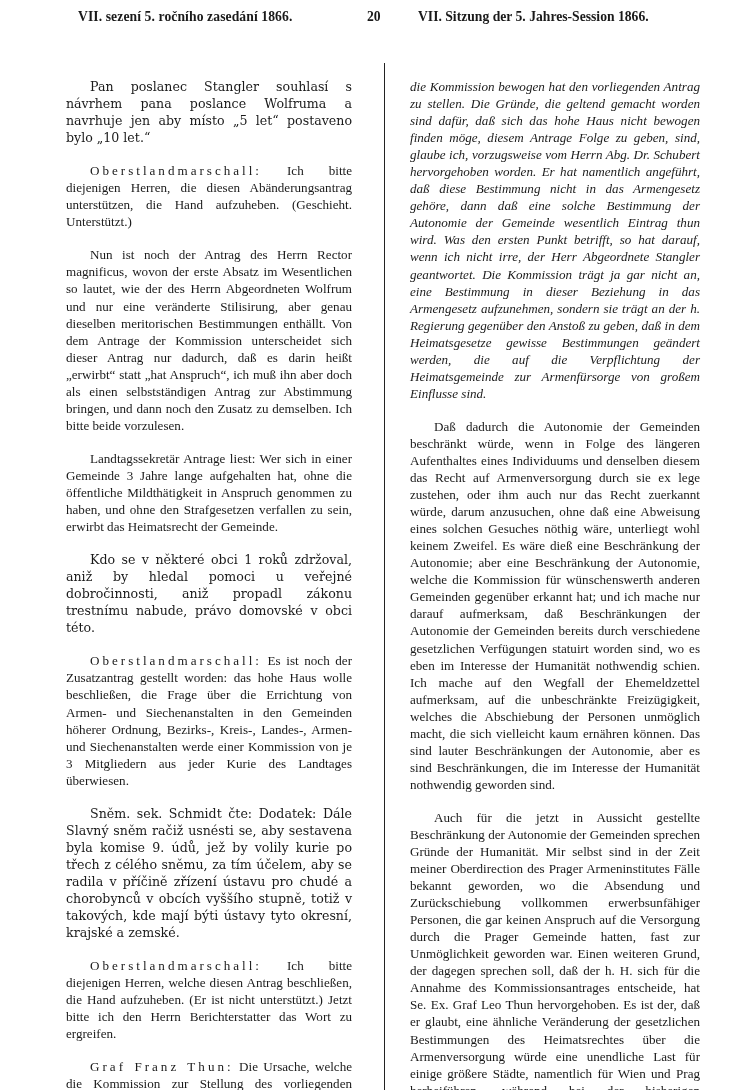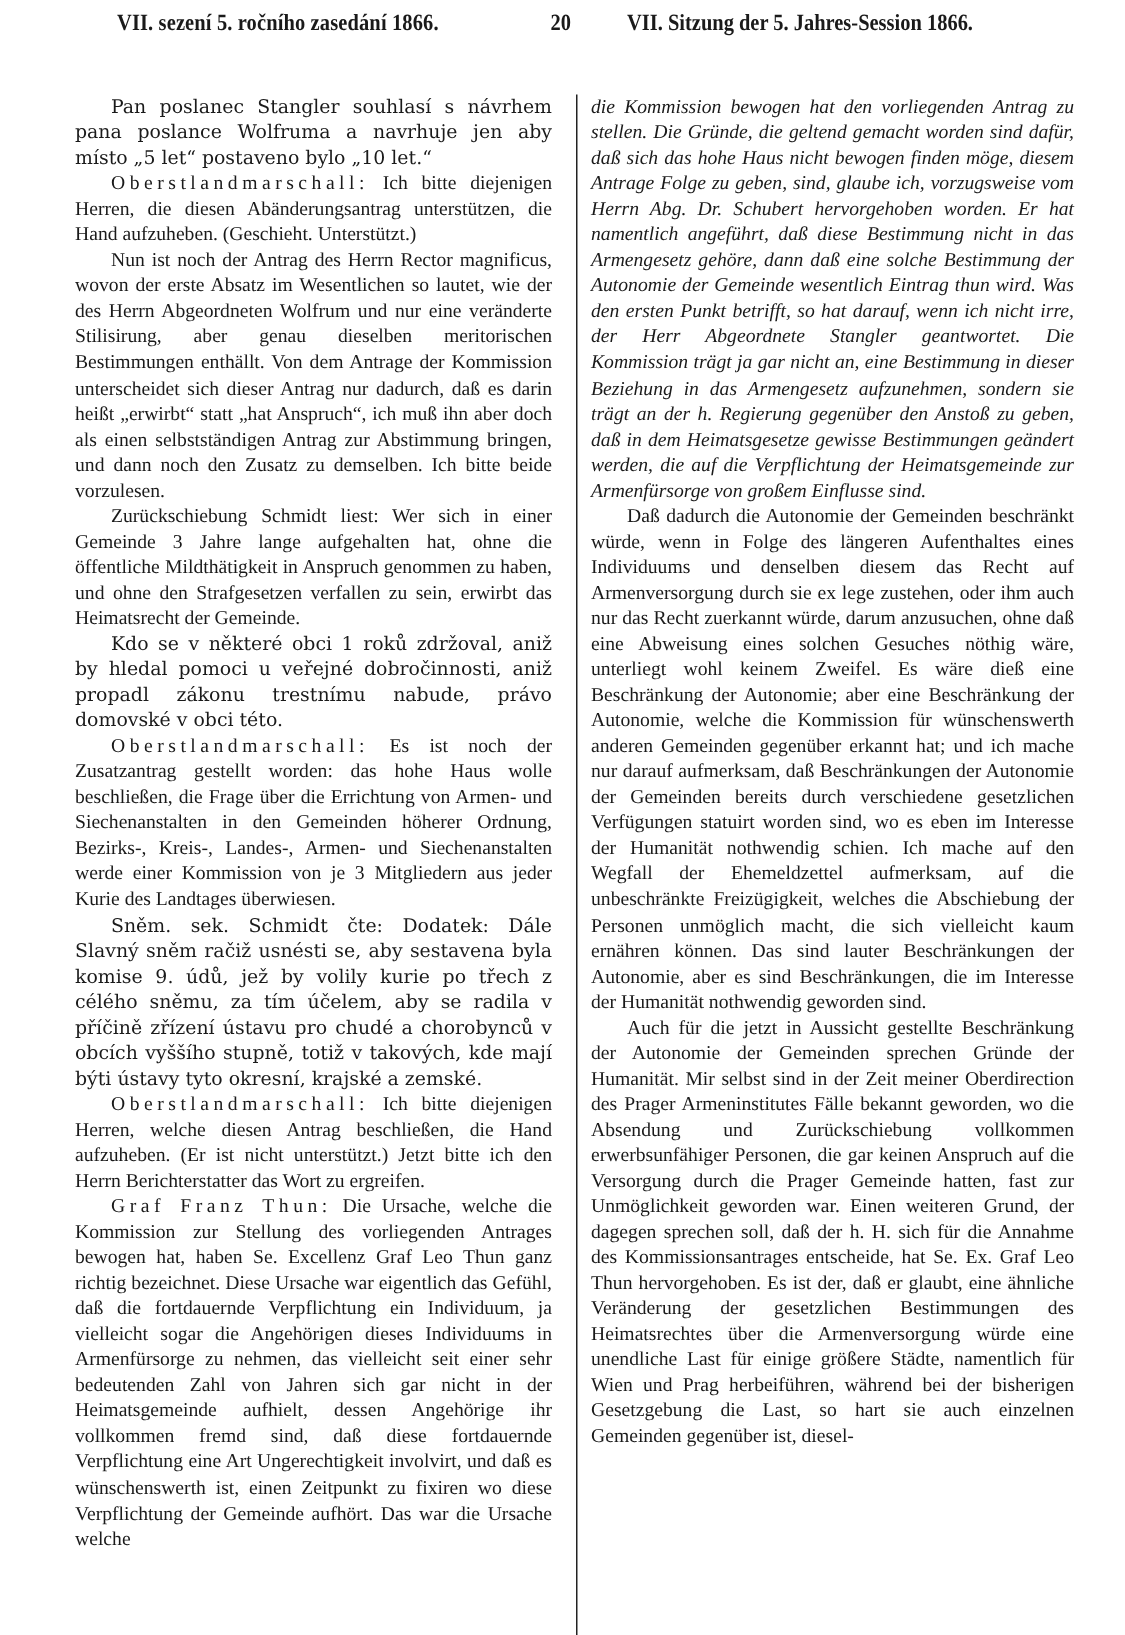--- a/index.html
+++ b/index.html
@@ -10,41 +10,41 @@
               font-size: 15.5px; font-weight: bold; letter-spacing: 0.1px; transform: scaleX(0.88); transform-origin: left top; }
   .hdr-num { position: absolute; left: 367px; top: 7px; font-family: "Liberation Serif", serif;
              font-size: 15.5px; font-weight: bold; transform: scaleX(0.88); transform-origin: left top; }
   .hdr-right { position: absolute; left: 418px; top: 7px; font-family: "Liberation Serif", serif;
                font-size: 15.5px; font-weight: bold; transform: scaleX(0.88); transform-origin: left top; }
   .col { position: absolute; top: 62px; width: 318px; font-family: "Liberation Serif", serif;
          font-size: 13.1px; line-height: 17.05px; text-align: justify; }
   .col-left { left: 50px; }
   .col-right { left: 394px; width: 322px; }
   .rule { position: absolute; left: 384px; top: 63px; width: 1px; height: 1030px; background: #222; }
-  .col p { margin: 0; text-indent: 24px; }
+  .col p { margin: 16px; text-indent: 24px; }
   .col p.cont { text-indent: 0; font-style: italic; }
   .spaced { letter-spacing: 3px; }
   .cz { font-family: "DejaVu Serif", serif; font-size: 12.6px; }
 </style>
 </head>
 <body>
 
 <div class="header">
   <div class="hdr-left">VII. sezení 5. ročního zasedání 1866.</div>
   <div class="hdr-num">20</div>
   <div class="hdr-right">VII. Sitzung der 5. Jahres-Session 1866.</div>
 </div>
 
 <div class="rule"></div>
 
 <div class="col col-left">
   <p><span class="cz">Pan poslanec Stangler souhlasí s návrhem pana poslance Wolfruma a navrhuje jen aby místo „5 let“ postaveno bylo „10 let.“</span></p>
   <p><span class="spaced">Oberstlandmarschall:</span><span> Ich bitte diejenigen Herren, die diesen Abänderungsantrag unterstützen, die Hand aufzuheben. (Geschieht. Unterstützt.)</span></p>
   <p><span>Nun ist noch der Antrag des Herrn Rector magnificus, wovon der erste Absatz im Wesentlichen so lautet, wie der des Herrn Abgeordneten Wolfrum und nur eine veränderte Stilisirung, aber genau dieselben meritorischen Bestimmungen enthällt. Von dem Antrage der Kommission unterscheidet sich dieser Antrag nur dadurch, daß es darin heißt „erwirbt“ statt „hat Anspruch“, ich muß ihn aber doch als einen selbstständigen Antrag zur Abstimmung bringen, und dann noch den Zusatz zu demselben. Ich bitte beide vorzulesen.</span></p>
-  <p><span>Zurückschiebung Schmidt liest:</span><span> Wer sich in einer Gemeinde 3 Jahre lange aufgehalten hat, ohne die öffentliche Mildthätigkeit in Anspruch genommen zu haben, und ohne den Strafgesetzen verfallen zu sein, erwirbt das Heimatsrecht der Gemeinde.</span></p>
+  <p><span>Landtagssekretär Antrage liest:</span><span> Wer sich in einer Gemeinde 3 Jahre lange aufgehalten hat, ohne die öffentliche Mildthätigkeit in Anspruch genommen zu haben, und ohne den Strafgesetzen verfallen zu sein, erwirbt das Heimatsrecht der Gemeinde.</span></p>
   <p><span class="cz">Kdo se v některé obci 1 roků zdržoval, aniž by hledal pomoci u veřejné dobročinnosti, aniž propadl zákonu trestnímu nabude, právo domovské v obci této.</span></p>
   <p><span class="spaced">Oberstlandmarschall:</span><span> Es ist noch der Zusatzantrag gestellt worden: das hohe Haus wolle beschließen, die Frage über die Errichtung von Armen- und Siechenanstalten in den Gemeinden höherer Ordnung, Bezirks-, Kreis-, Landes-, Armen- und Siechenanstalten werde einer Kommission von je 3 Mitgliedern aus jeder Kurie des Landtages überwiesen.</span></p>
   <p><span class="cz">Sněm. sek. Schmidt čte: Dodatek: Dále Slavný sněm račiž usnésti se, aby sestavena byla komise 9. údů, jež by volily kurie po třech z célého sněmu, za tím účelem, aby se radila v příčině zřízení ústavu pro chudé a chorobynců v obcích vyššího stupně, totiž v takových, kde mají býti ústavy tyto okresní, krajské a zemské.</span></p>
   <p><span class="spaced">Oberstlandmarschall:</span><span> Ich bitte diejenigen Herren, welche diesen Antrag beschließen, die Hand aufzuheben. (Er ist nicht unterstützt.) Jetzt bitte ich den Herrn Berichterstatter das Wort zu ergreifen.</span></p>
   <p><span class="spaced">Graf Franz Thun:</span><span> Die Ursache, welche die Kommission zur Stellung des vorliegenden Antrages bewogen hat, haben Se. Excellenz Graf Leo Thun ganz richtig bezeichnet. Diese Ursache war eigentlich das Gefühl, daß die fortdauernde Verpflichtung ein Individuum, ja vielleicht sogar die Angehörigen dieses Individuums in Armenfürsorge zu nehmen, das vielleicht seit einer sehr bedeutenden Zahl von Jahren sich gar nicht in der Heimatsgemeinde aufhielt, dessen Angehörige ihr vollkommen fremd sind, daß diese fortdauernde Verpflichtung eine Art Ungerechtigkeit involvirt, und daß es wünschenswerth ist, einen Zeitpunkt zu fixiren wo diese Verpflichtung der Gemeinde aufhört. Das war die Ursache welche</span></p>
 </div>
 
 <div class="col col-right">
   <p class="cont"><span>die Kommission bewogen hat den vorliegenden Antrag zu stellen. Die Gründe, die geltend gemacht worden sind dafür, daß sich das hohe Haus nicht bewogen finden möge, diesem Antrage Folge zu geben, sind, glaube ich, vorzugsweise vom Herrn Abg. Dr. Schubert hervorgehoben worden. Er hat namentlich angeführt, daß diese Bestimmung nicht in das Armengesetz gehöre, dann daß eine solche Bestimmung der Autonomie der Gemeinde wesentlich Eintrag thun wird. Was den ersten Punkt betrifft, so hat darauf, wenn ich nicht irre, der Herr Abgeordnete Stangler geantwortet. Die Kommission trägt ja gar nicht an, eine Bestimmung in dieser Beziehung in das Armengesetz aufzunehmen, sondern sie trägt an der h. Regierung gegenüber den Anstoß zu geben, daß in dem Heimatsgesetze gewisse Bestimmungen geändert werden, die auf die Verpflichtung der Heimatsgemeinde zur Armenfürsorge von großem Einflusse sind.</span></p>
   <p><span>Daß dadurch die Autonomie der Gemeinden beschränkt würde, wenn in Folge des längeren Aufenthaltes eines Individuums und denselben diesem das Recht auf Armenversorgung durch sie ex lege zustehen, oder ihm auch nur das Recht zuerkannt würde, darum anzusuchen, ohne daß eine Abweisung eines solchen Gesuches nöthig wäre, unterliegt wohl keinem Zweifel. Es wäre dieß eine Beschränkung der Autonomie; aber eine Beschränkung der Autonomie, welche die Kommission für wünschenswerth anderen Gemeinden gegenüber erkannt hat; und ich mache nur darauf aufmerksam, daß Beschränkungen der Autonomie der Gemeinden bereits durch verschiedene gesetzlichen Verfügungen statuirt worden sind, wo es eben im Interesse der Humanität nothwendig schien. Ich mache auf den Wegfall der Ehemeldzettel aufmerksam, auf die unbeschränkte Freizügigkeit, welches die Abschiebung der Personen unmöglich macht, die sich vielleicht kaum ernähren können. Das sind lauter Beschränkungen der Autonomie, aber es sind Beschränkungen, die im Interesse der Humanität nothwendig geworden sind.</span></p>

